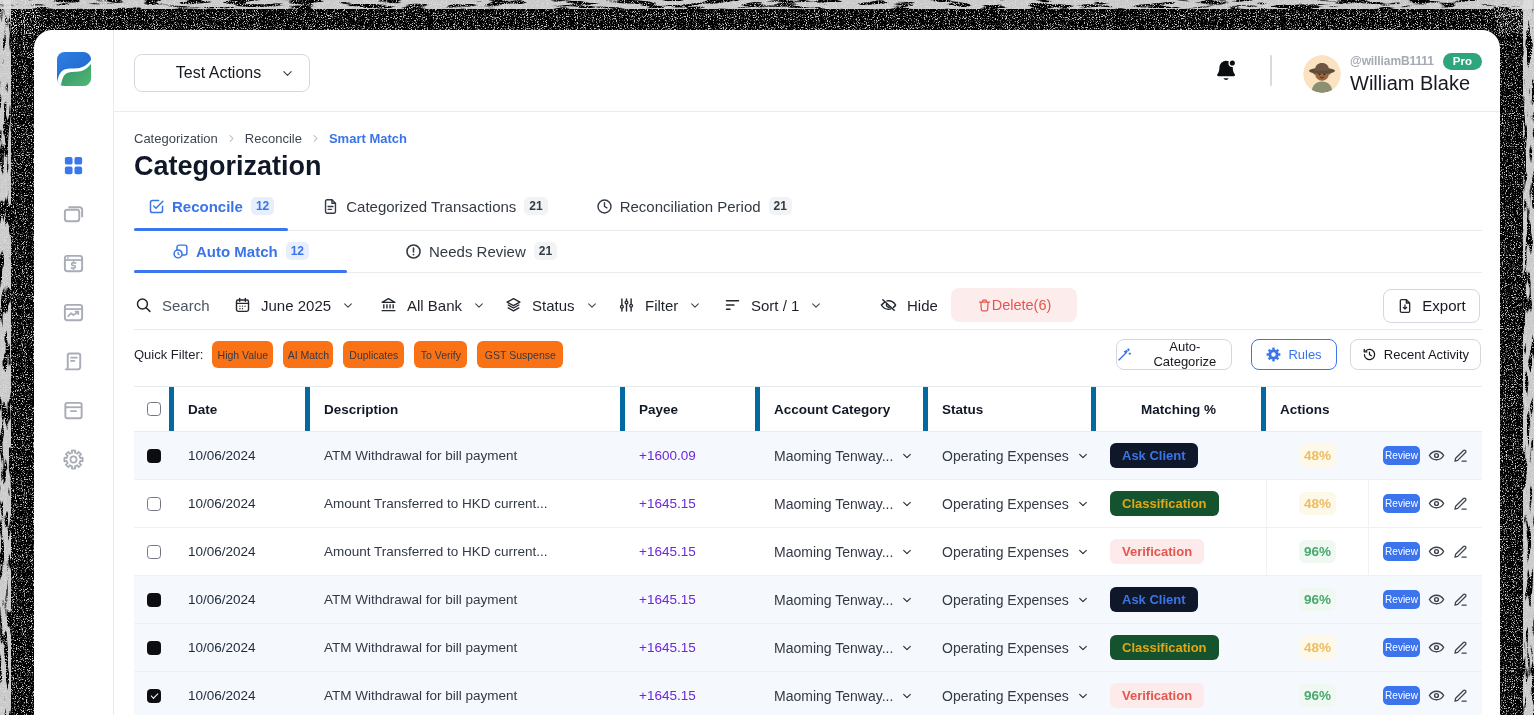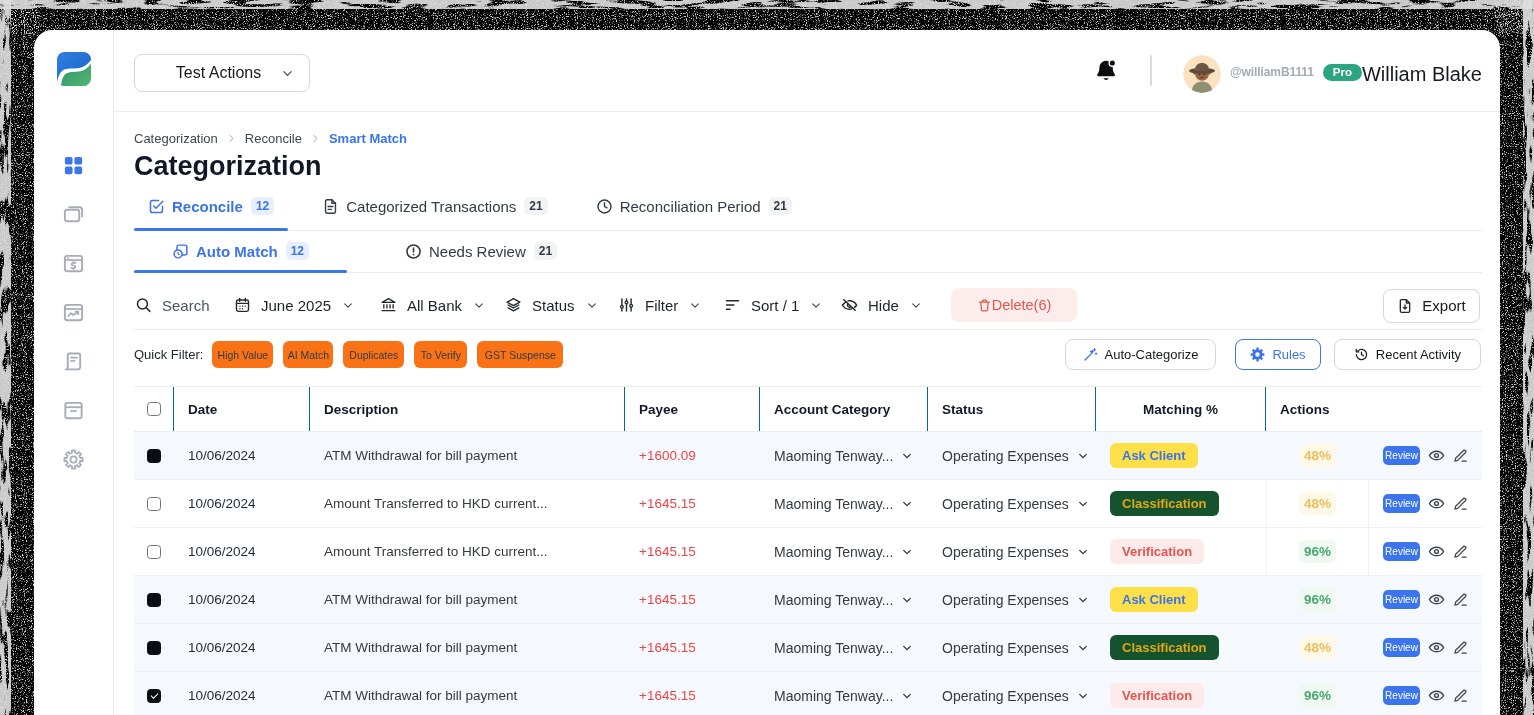--- a/index.html
+++ b/index.html
@@ -26,21 +26,21 @@
   .biz-btn { position:absolute; left:20px; top:24px; height:38px; width:176px;
              border:1px solid #d4d8de; border-radius:8px; background:#fff;
              display:flex; align-items:center; padding:0 16px 0 20px; cursor:pointer; }
   .biz-btn .lbl { font-size:16px; color:#16191f; flex:1; }
   .chev { width:11px; height:11px; color:#3f4651; flex:0 0 auto; }
   .top-right { position:absolute; right:18px; top:0; height:100%;
                display:flex; align-items:center; }
   .bell { width:25px; height:25px; color:#0b0d10; cursor:pointer; }
   .top-div { width:2px; height:31px; background:#d7dade; margin:0 31px 0 31px; border-radius:1px; }
   .avatar { width:38px; height:38px; border-radius:50%; margin-right:9px; margin-top:6px; cursor:pointer; }
-  .user-block { display:flex; flex-direction:row; margin-top:4px; }
+  .user-block { display:flex; flex-direction:column; margin-top:4px; }
   .user-row1 { display:flex; align-items:center; gap:9px; }
   .handle { font-size:12px; font-weight:700; color:#a4aab3; letter-spacing:-.1px; line-height:13px; }
   .pro { background:#2da57e; color:#fff; font-size:11.5px; font-weight:700;
          border-radius:9px; padding:2px 10px 2px; line-height:13px; }
   .uname { font-size:20px; font-weight:500; color:#16191f; line-height:19px; margin-top:4px; }
 
   .content { position:absolute; left:20px; right:18px; top:82px; }
 
   
   .crumbs { margin-top:19px; display:flex; align-items:center; gap:9px;
@@ -68,21 +68,21 @@
   
   .toolbar { height:57px; border-bottom:1px solid #e9ebef; position:relative; }
   .t-item { display:flex; align-items:center; gap:10px; cursor:pointer;
             position:absolute; top:calc(50% + 4px); transform:translateY(-50%); }
   .t-item[data-name=search-control] { left:1px; }
   .t-item[data-name=date-filter]    { left:100px; }
   .t-item[data-name=bank-filter]    { left:246px; }
   .t-item[data-name=status-filter]  { left:371px; }
   .t-item[data-name=filter-control] { left:484px; }
   .t-item[data-name=sort-control]   { left:590px; }
-  .t-item[data-name=hide-control]   { left:707px; }
+  .t-item[data-name=hide-control]   { left:746px; }
   .t-item .ic { width:17px; height:17px; color:#23272e; }
   .t-item .txt { font-size:15px; color:#1d2129; }
   .t-item .txt.muted { color:#4b5563; }
   .t-item .chev { width:10px; height:10px; margin-left:2px; color:#3f4651; }
   .del-pill { display:flex; align-items:center; background:#fdecec; color:#e4554d;
               border-radius:8px; height:34px; width:126px; justify-content:center; cursor:pointer;
               position:absolute; left:817px; top:calc(50% + 4px); transform:translateY(-50%); }
   .del-pill .ic { width:15px; height:15px; }
   .del-pill .txt { font-size:14.5px; font-weight:400; }
   .tb-right { position:absolute; right:2px; top:calc(50% + 4.5px); transform:translateY(-50%);
@@ -105,57 +105,57 @@
   .chip { background:#f97316; border-radius:6px; padding:8px 0 7px; font-size:10.5px;
           color:#333a45; margin-right:10px; cursor:pointer; white-space:nowrap;
           text-align:center; }
   .chip[data-name=chip-high-value]{width:61px} .chip[data-name=chip-ai-match]{width:50px}
   .chip[data-name=chip-duplicates]{width:61px} .chip[data-name=chip-to-verify]{width:53px}
   .chip[data-name=chip-gst-suspense]{width:86px}
   .qf-right { margin-left:auto; display:flex; align-items:center; margin-right:1px; }
   .sm-btn { display:flex; align-items:center; justify-content:center; gap:7px; height:31px;
             border-radius:8px; border:1px solid #d4d8de; background:#fff; cursor:pointer;
             font-size:13px; color:#16191f; font-family:"Liberation Sans", sans-serif; }
-  .sm-btn[data-name=auto-categorize-button] { width:151px; margin-right:19px; }
+  .sm-btn[data-name=auto-categorize-button] { width:116px; margin-right:19px; }
   .sm-btn[data-name=rules-button] { width:86px; margin-right:13px; }
-  .sm-btn[data-name=recent-activity-button] { width:147px; }
+  .sm-btn[data-name=recent-activity-button] { width:131px; }
   .sm-btn .ic { width:15px; height:15px; color:#16191f; }
   .sm-btn.blue { border-color:#3b76ec; color:#3b74e8; }
   .sm-btn.blue .ic { color:#3b74e8; }
   .sm-btn .ic.blue { color:#3b74e8; }
 
   
   .table { border-top:1px solid #e9ebef; }
   .tr { display:grid; grid-template-columns:40px 136px 315px 135px 168px 168px 170px 103px 112px; }
   .thead { height:45px; border-bottom:1px solid #e9ebef; }
   .th { display:flex; align-items:center; padding-left:14px; font-size:13.5px;
-        font-weight:700; color:#111827; border-right:1px solid #0369a1; }
+        font-weight:700; color:#111827; border-right:5px solid #0369a1; }
   .th:last-child { border-right:none; }
   .th.c-match { justify-content:center; padding-left:0; }
   .th.c-cb { padding-left:13px; }
   .row { height:48px; border-bottom:1px solid #eef0f4; }
   .row.hl { background:#f5f8fd; }
   .td { display:flex; align-items:center; padding-left:14px; font-size:13.5px; color:#333a45; }
   .td.c-cb { padding-left:13px; }
   .td.c-date { color:#1f2937; }
-  .td.c-amt { color:#ef4444; }
+  .td.c-amt { color:#6d28d9; }
   .td.c-match { justify-content:center; padding-left:0;
                 border-left:1px solid #f0f2f6; border-right:1px solid #f0f2f6; }
   .row.hl .td.c-match { border-color:transparent; }
   .sel { display:flex; align-items:center; gap:9px; cursor:pointer; font-size:14px; }
   .sel .chev { width:10px; height:10px; color:#23272e; }
   .cb { width:14px; height:14px; border-radius:3.5px; border:1.5px solid #6f7682;
         background:#fff; cursor:pointer; position:relative; }
   .cb.filled { background:#0b0d10; border-color:#0b0d10; }
   .cb.checked { background:#0b0d10; border-color:#0b0d10; }
   .cb.checked::after { content:""; position:absolute; left:3px; top:3.2px; width:6px; height:3px;
                        border-left:1.8px solid #fff; border-bottom:1.8px solid #fff;
                        transform:rotate(-45deg); }
   .status-badge { border-radius:6px; padding:5px 12px; font-size:13px; font-weight:700; }
-  .status-badge.ask { background:#fde047; color:#3b74e8; }
+  .status-badge.ask { background:#0f172a; color:#3b74e8; }
   .status-badge.cls { background:#14532d; color:#e3a713; }
   .status-badge.ver { background:#fdebeb; color:#e4554d; }
   .match-pill { border-radius:6px; padding:4px 5px; font-size:13.5px; font-weight:700; min-width:36px; text-align:center; }
   .match-pill.low { background:#fdf8e7; color:#efbd5e; }
   .match-pill.high { background:#eff8f1; color:#48a86d; }
   .review-btn { background:#3b74ec; color:#fff; border:none; border-radius:5px;
                 font-size:10px; width:37px; padding:4px 0; text-align:center; cursor:pointer;
                 font-family:"Liberation Sans", sans-serif; }
   .act-ic { width:17px; height:17px; color:#3c434e; cursor:pointer; margin-left:8px; }
   .act-ic.pen { width:15px; height:15px; }

